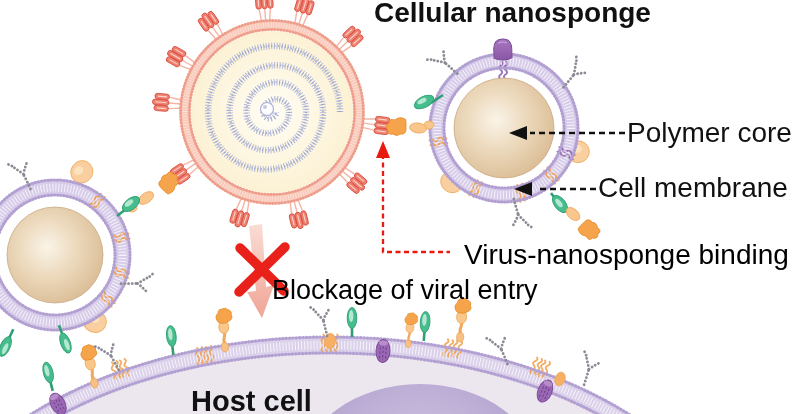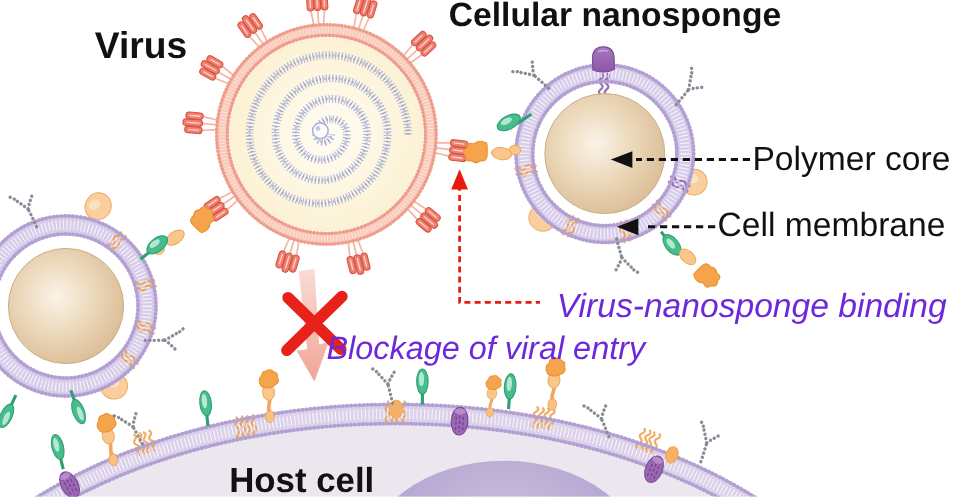--- a/index.html
+++ b/index.html
@@ -2,21 +2,21 @@
 <html><head>
 <meta charset="utf-8">
 <style>
   html,body{margin:0;padding:0;background:#fff;}
   .stage{position:relative;width:795px;height:414px;background:#ffffff;overflow:hidden;
          font-family:"Liberation Sans",sans-serif;}
   .stage svg{position:absolute;left:0;top:0;z-index:1;}
   .lbl{position:absolute;z-index:2;color:#111;line-height:1.05;white-space:nowrap;
        font-family:"Liberation Sans",sans-serif;}
   .bold{font-weight:bold;}
-  .red{color:#6d28d9;font-style:italic;}
+  .red{color:#000000;}
   #virus-label{left:79px;top:22px;font-size:31px;}
   #nanosponge-label{left:374px;top:-2px;font-size:28px;}
   #polymer-label{left:627px;top:118px;font-size:28px;}
   #membrane-label{left:598px;top:173px;font-size:28px;}
   #binding-label{left:464px;top:240px;font-size:28px;}
   #blockage-label{left:272px;top:276px;font-size:27px;}
   #host-label{left:191px;top:386px;font-size:29px;}
 </style>
 </head>
 <body>
@@ -263,21 +263,20 @@
   <g>
     <path d="M625,133 H530" fill="none" stroke="#111" stroke-width="2.5" stroke-dasharray="6,4"></path>
     <polygon points="509,133 527,126 527,140" fill="#111"></polygon>
   </g>
   <g>
     <path d="M596,189 H536" fill="none" stroke="#111" stroke-width="2.5" stroke-dasharray="6,4"></path>
     <polygon points="514,189 532,182 532,196" fill="#111"></polygon>
   </g>
 </svg>
 
-<div id="virus-label" class="lbl bold">Virus</div>
 <div id="nanosponge-label" class="lbl bold">Cellular nanosponge</div>
 <div id="membrane-label" class="lbl">Cell membrane</div>
 <div id="polymer-label" class="lbl">Polymer core</div>
 <div id="binding-label" class="lbl red">Virus-nanosponge binding</div>
 <div id="blockage-label" class="lbl red">Blockage of viral entry</div>
 <div id="host-label" class="lbl bold">Host cell</div>
 
 </div>
 
 </body></html>

